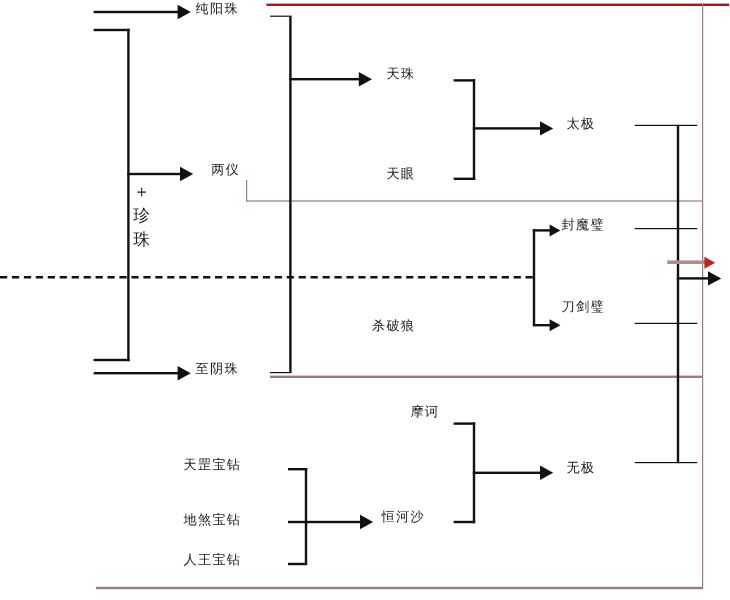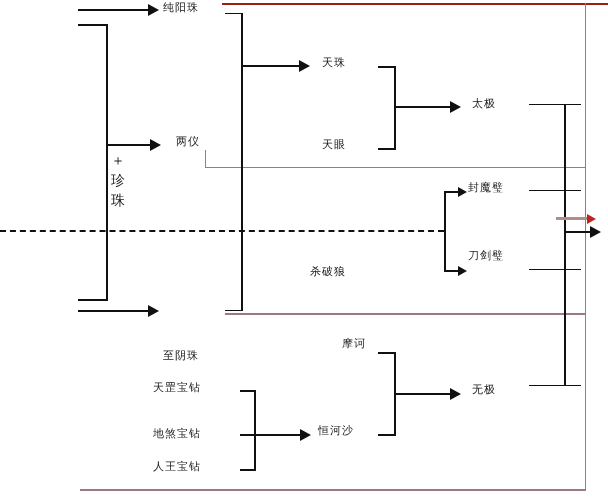--- a/index.html
+++ b/index.html
@@ -136,21 +136,21 @@
 
   <div class="h" style="left:106px; top:144px; width:46px;"></div>
   <div class="arrow" style="left:150px; top:139px;"></div>
 
   <div class="node-vert" style="left:110px; top:152px;">＋</div>
   <div class="node-vert" style="left:110px; top:172px;">珍</div>
   <div class="node-vert" style="left:110px; top:192px;">珠</div>
 
   <div class="node" style="left:163px; top:2px;">纯阳珠</div>
   <div class="node" style="left:176px; top:136px;">两仪</div>
-  <div class="node" style="left:163px; top:302px;margin-top:48px;">至阴珠</div>
+  <div class="node" style="left:163px; top:302px;">至阴珠</div>
 
   <div class="h-thin" style="left:225px; top:13px;  width:16px;"></div>
   <div class="h-thin" style="left:225px; top:310px; width:16px;"></div>
   <div class="v" style="left:241px; top:13px; height:298px;"></div>
   <div class="h" style="left:241px; top:65px; width:60px;"></div>
   <div class="arrow" style="left:299px; top:60px;"></div>
 
   <div class="node" style="left:322px; top:57px;font-family:Liberation Serif, serif;">天珠</div>
   <div class="node" style="left:322px; top:139px;">天眼</div>
 

